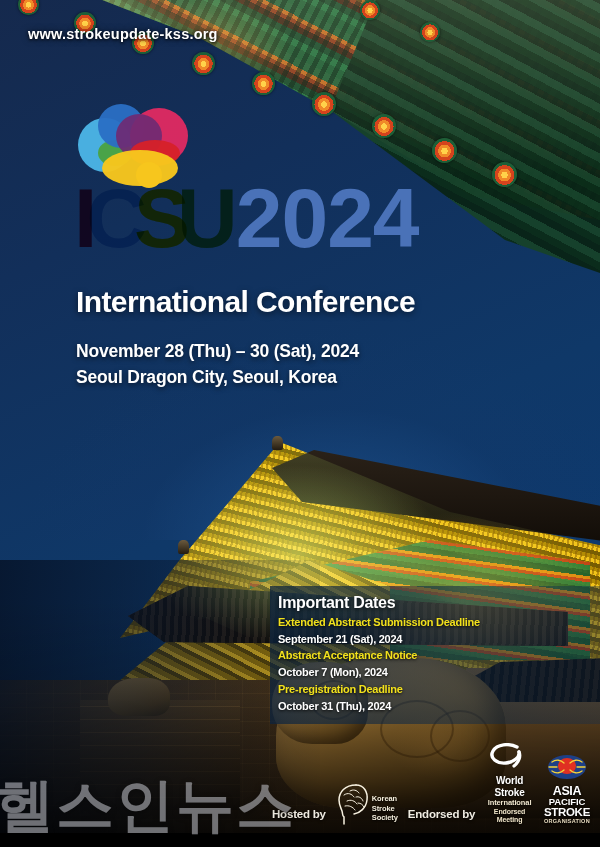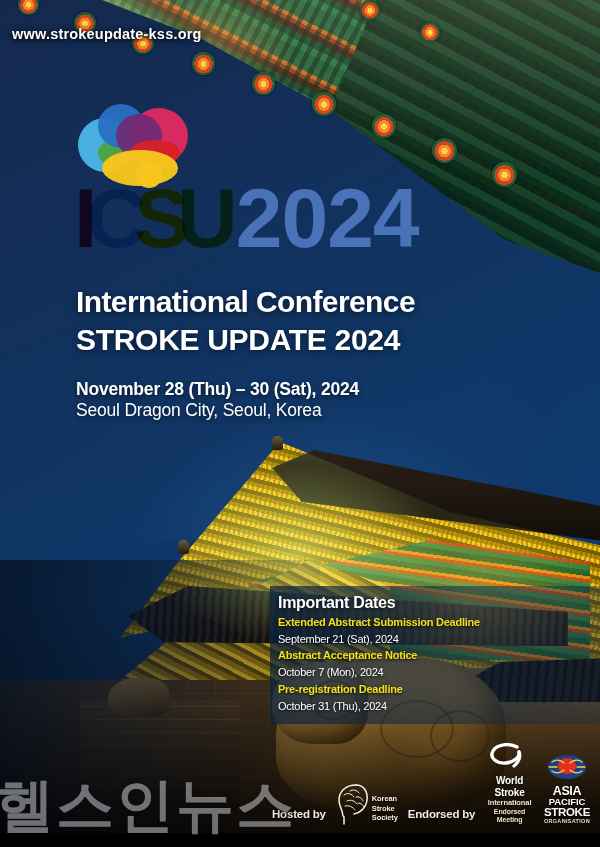--- a/index.html
+++ b/index.html
@@ -186,21 +186,21 @@
   }
   .footer-bar {
     left: 0; bottom: 0; width: 600px; height: 14px;
     background: #000;
   }
 
   
   .content { position: absolute; inset: 0; }
 
   .site-url {
-    position: absolute; left: 12px; top: 26px;
+    position: absolute; left: 28px; top: 26px;
     font-size: 14.5px; font-weight: 700; color: #ffffff;
     letter-spacing: .2px;
     text-shadow: 0 1px 3px rgba(0,0,0,.85), 0 0 7px rgba(0,0,0,.6);
   }
 
   
   .brain-mark { position: absolute; left: 78px; top: 100px; width: 112px; height: 86px; }
   .brain-mark span { position: absolute; border-radius: 50%; mix-blend-mode: normal; }
   .bm-lblue  { left: 0px;  top: 18px; width: 54px; height: 54px; background: #4cb6e8; opacity: .95; }
   .bm-dblue  { left: 20px; top: 4px;  width: 46px; height: 44px; background: #2a6fc4; opacity: .95; }
@@ -243,21 +243,21 @@
   }
   .t-line2 {
     font-size: 30px; font-weight: 800; color: #fff; letter-spacing: -.3px;
     margin-top: 4px; text-shadow: 0 2px 6px rgba(0,0,0,.55);
   }
   .t-date {
     font-size: 17.5px; font-weight: 700; color: #fff; margin-top: 22px;
     letter-spacing: -.2px; text-shadow: 0 2px 5px rgba(0,0,0,.6);
   }
   .t-venue {
-    font-size: 17.5px; font-weight: 400; color: #fff; 
+    font-size: 17.5px; font-weight: 700; color: #fff; margin-top: 5px;
     letter-spacing: -.2px; text-shadow: 0 2px 5px rgba(0,0,0,.6);
   }
 
   
   .dates-panel {
     position: absolute; left: 270px; top: 586px; width: 322px; padding: 8px 8px 10px 8px;
     background: linear-gradient(100deg, rgba(10,34,62,.74) 0%, rgba(12,40,72,.52) 55%, rgba(14,44,80,.34) 100%);
   }
   .dates-title {
     font-size: 16px; font-weight: 800; color: #ffffff; letter-spacing: -.3px;
@@ -265,21 +265,21 @@
   }
   .date-row {
     display: flex; justify-content: space-between; align-items: baseline;
     font-size: 11px; line-height: 1.52; flex-direction: column;
   }
   .date-label {
     color: #f2e11c; font-weight: 700; letter-spacing: -.25px;
     text-shadow: 0 1px 3px rgba(0,0,0,.9);
   }
   .date-value {
-    color: #ffffff; font-weight: 400; letter-spacing: -.25px; white-space: nowrap;
+    color: #ffffff; font-weight: 700; letter-spacing: -.25px; white-space: nowrap;
     text-shadow: 0 1px 3px rgba(0,0,0,.9);
     text-align: center;
   }
 
   
   .footer-logos {
     position: absolute; left: 272px; bottom: 22px; width: 318px; height: 66px;
     display: flex; align-items: flex-end; gap: 10px;
   }
   .host-label, .endorse-label {
@@ -400,21 +400,20 @@
         <span class="l-i">I</span>
         <span class="l-c">C</span>
         <span class="l-s">S</span>
         <span class="l-u">U</span>
       </div>
       <div class="year">2024</div>
     </div>
 
     <div class="title-block">
       <div class="t-line1">International Conference</div>
-      <div class="t-line2">STROKE UPDATE 2024</div>
       <div class="t-date">November 28 (Thu) – 30 (Sat), 2024</div>
       <div class="t-venue">Seoul Dragon City, Seoul, Korea</div>
     </div>
 
     <div class="dates-panel">
       <div class="dates-title">Important Dates</div>
       <div class="date-row">
         <span class="date-label">Extended Abstract Submission Deadline</span>
         <span class="date-value">September 21 (Sat), 2024</span>
       </div>

